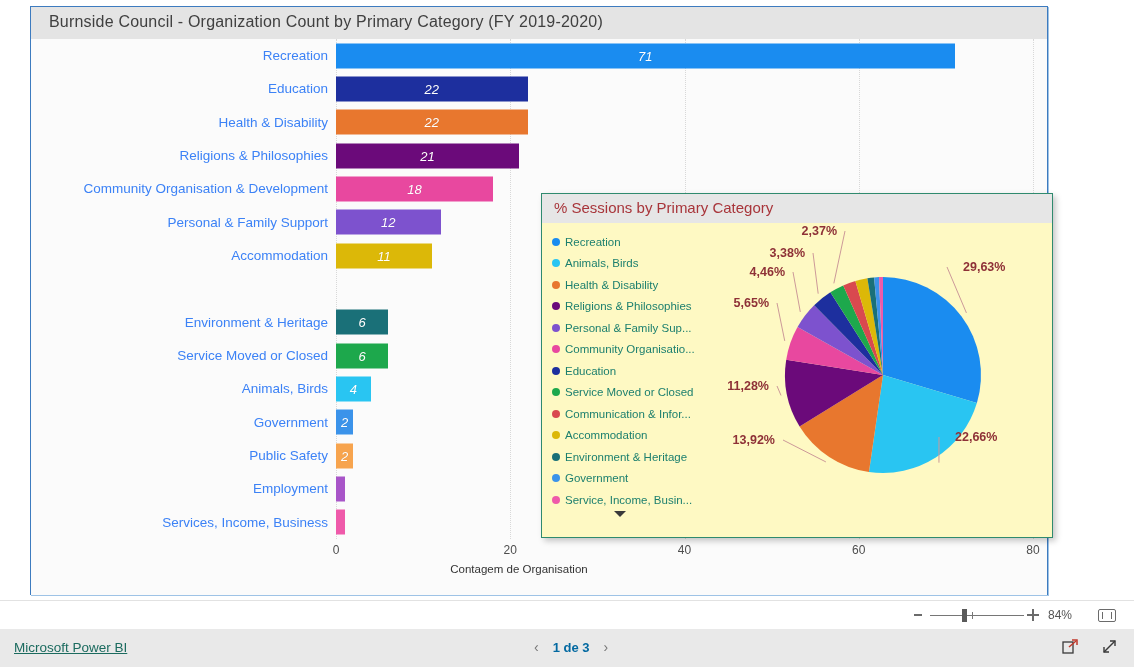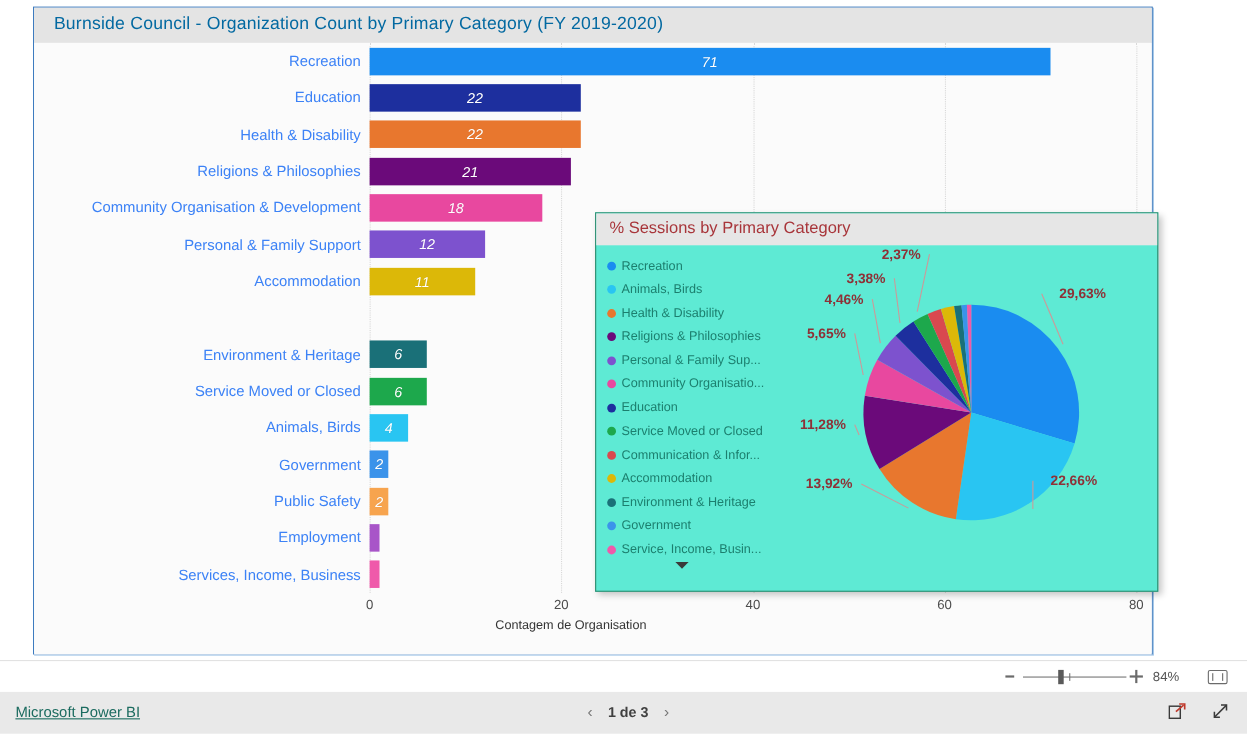--- a/index.html
+++ b/index.html
@@ -19,21 +19,21 @@
     box-sizing:border-box;
     box-shadow:1px 1px 0 0 #9ec3e6;
   }
   .visual-header{
     position:absolute;left:0;top:0;width:100%;height:32px;
     background:#e4e4e4;
     box-sizing:border-box;
   }
   .visual-title{
     position:absolute;left:18px;top:6px;
-    font-size:16px;color:#0369a1;letter-spacing:.2px;
+    font-size:16px;color:#404040;letter-spacing:.2px;
     white-space:nowrap;
   }
 
   .plot-area{
     position:absolute;left:0;top:32px;width:100%;height:556px;
     background:#fbfbfb;
   }
 
   
   .bars{position:absolute;left:0;top:0;width:100%;height:500px;}
@@ -74,21 +74,21 @@
   }
   .xaxis-title{
     position:absolute;top:24px;left:0;width:100%;
     text-align:center;font-size:11.5px;color:#333;
   }
   .xaxis-title span{position:relative;left:-20px;}
 
   
   .pie-panel{
     position:absolute;left:510px;top:186px;width:512px;height:345px;
-    background:#5eead4;
+    background:#fef9c3;
     border:1px solid #2f8a6e;
     box-sizing:border-box;
     box-shadow:3px 3px 6px rgba(0,0,0,.22);
   }
   .pie-header{
     position:absolute;left:0;top:0;width:100%;height:29px;
     background:#e6e6e6;
   }
   .pie-title{
     position:absolute;left:12px;top:5px;
@@ -146,21 +146,21 @@
   .pbi-link{
     position:absolute;left:14px;top:11px;
     font-size:13.5px;color:#1b6b5f;text-decoration:underline;cursor:pointer;
   }
   .pager{
     position:absolute;left:534px;top:10px;
     display:flex;align-items:center;gap:14px;
     font-size:13px;color:#333;
   }
   .pg-arrow{color:#777;font-size:14px;cursor:pointer;}
-  .pg-text{font-weight:bold;color:#404040;}
+  .pg-text{font-weight:bold;color:#0369a1;}
   .foot-icons{position:absolute;left:1062px;top:9px;display:flex;gap:22px;}
   .foot-icon{width:17px;height:17px;position:relative;cursor:pointer;color:#3a3a3a;}
 </style>
 </head>
 <body>
 
 <div class="app">
 
   <div class="report-card">
 

